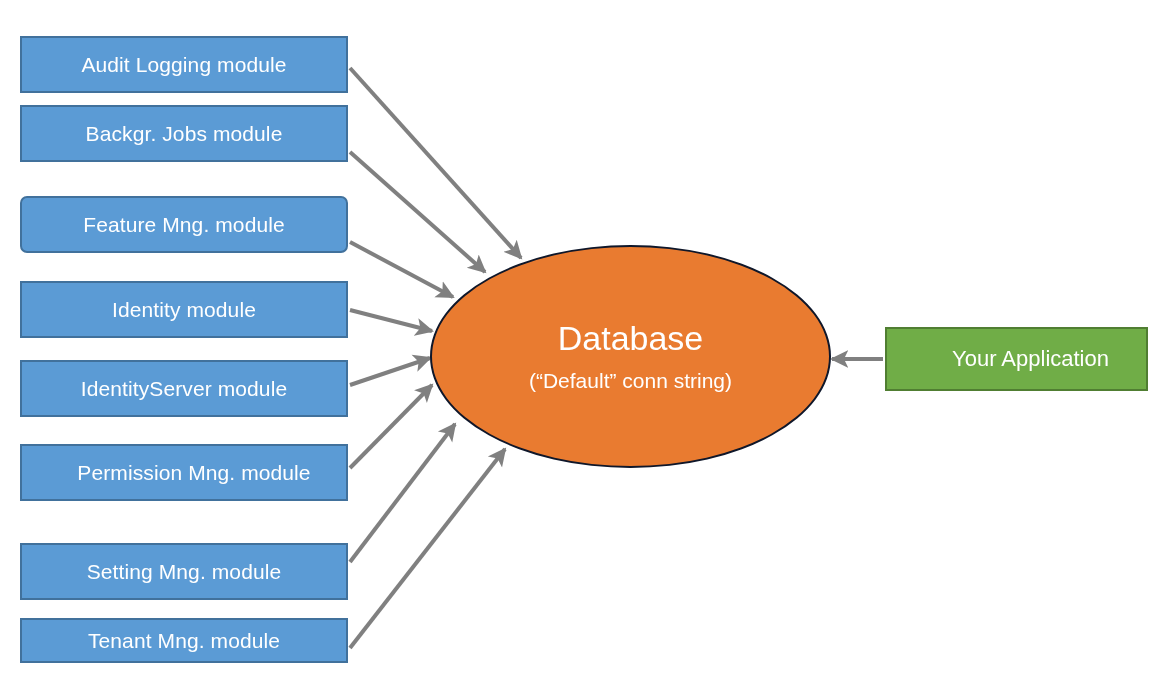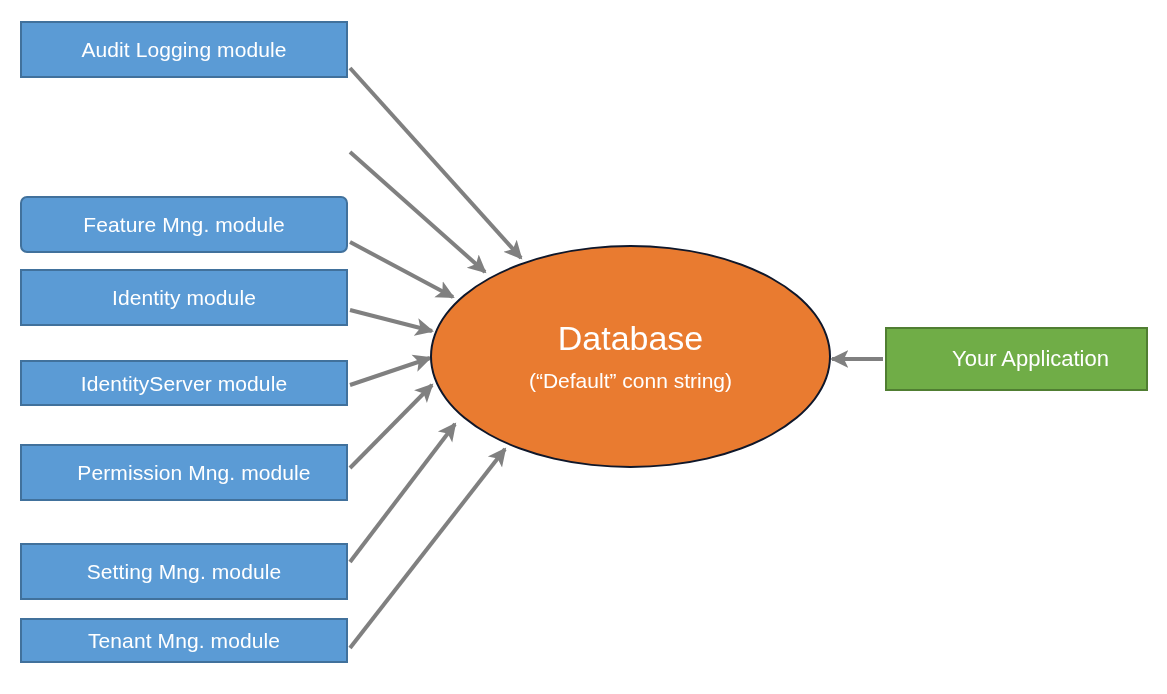--- a/index.html
+++ b/index.html
@@ -111,30 +111,33 @@
         <line x1="350" y1="242" x2="453" y2="297" stroke="#808080" stroke-width="4" marker-end="url(#arrowhead)"></line>
         <line x1="350" y1="310" x2="432" y2="331" stroke="#808080" stroke-width="4" marker-end="url(#arrowhead)"></line>
         <line x1="350" y1="385" x2="430" y2="358" stroke="#808080" stroke-width="4" marker-end="url(#arrowhead)"></line>
         <line x1="350" y1="468" x2="432" y2="385" stroke="#808080" stroke-width="4" marker-end="url(#arrowhead)"></line>
         <line x1="350" y1="562" x2="455" y2="424" stroke="#808080" stroke-width="4" marker-end="url(#arrowhead)"></line>
         <line x1="350" y1="648" x2="505" y2="449" stroke="#808080" stroke-width="4" marker-end="url(#arrowhead)"></line>
         <line x1="883" y1="359" x2="832" y2="359" stroke="#808080" stroke-width="4" marker-end="url(#arrowhead)"></line>
       </g>
   </svg>
 
-  <div class="module-box" style="left: 20px; top: 21px; width: 328px; height: 57px;">
+  <div class="module-box" style="left: 20px; top: 36px; width: 328px; height: 57px;">
     <span class="module-label">Audit Logging module</span>
+  </div>
+  <div class="module-box" style="left: 20px; top: 105px; width: 328px; height: 57px;">
+    <span class="module-label">Backgr. Jobs module</span>
   </div>
   <div class="module-box" style="left: 20px; top: 196px; width: 328px; height: 57px; border-radius: 7px;">
     <span class="module-label">Feature Mng. module</span>
   </div>
-  <div class="module-box" style="left: 20px; top: 269px; width: 328px; height: 57px;">
+  <div class="module-box" style="left: 20px; top: 281px; width: 328px; height: 57px;">
     <span class="module-label">Identity module</span>
   </div>
-  <div class="module-box" style="left: 20px; top: 360px; width: 328px; height: 46px;">
+  <div class="module-box" style="left: 20px; top: 360px; width: 328px; height: 57px;">
     <span class="module-label">IdentityServer module</span>
   </div>
   <div class="module-box" style="left: 20px; top: 444px; width: 328px; height: 57px; padding-left: 20px;">
     <span class="module-label">Permission Mng. module</span>
   </div>
   <div class="module-box" style="left: 20px; top: 543px; width: 328px; height: 57px;">
     <span class="module-label">Setting Mng. module</span>
   </div>
   <div class="module-box" style="left: 20px; top: 618px; width: 328px; height: 45px;">
     <span class="module-label">Tenant Mng. module</span>

